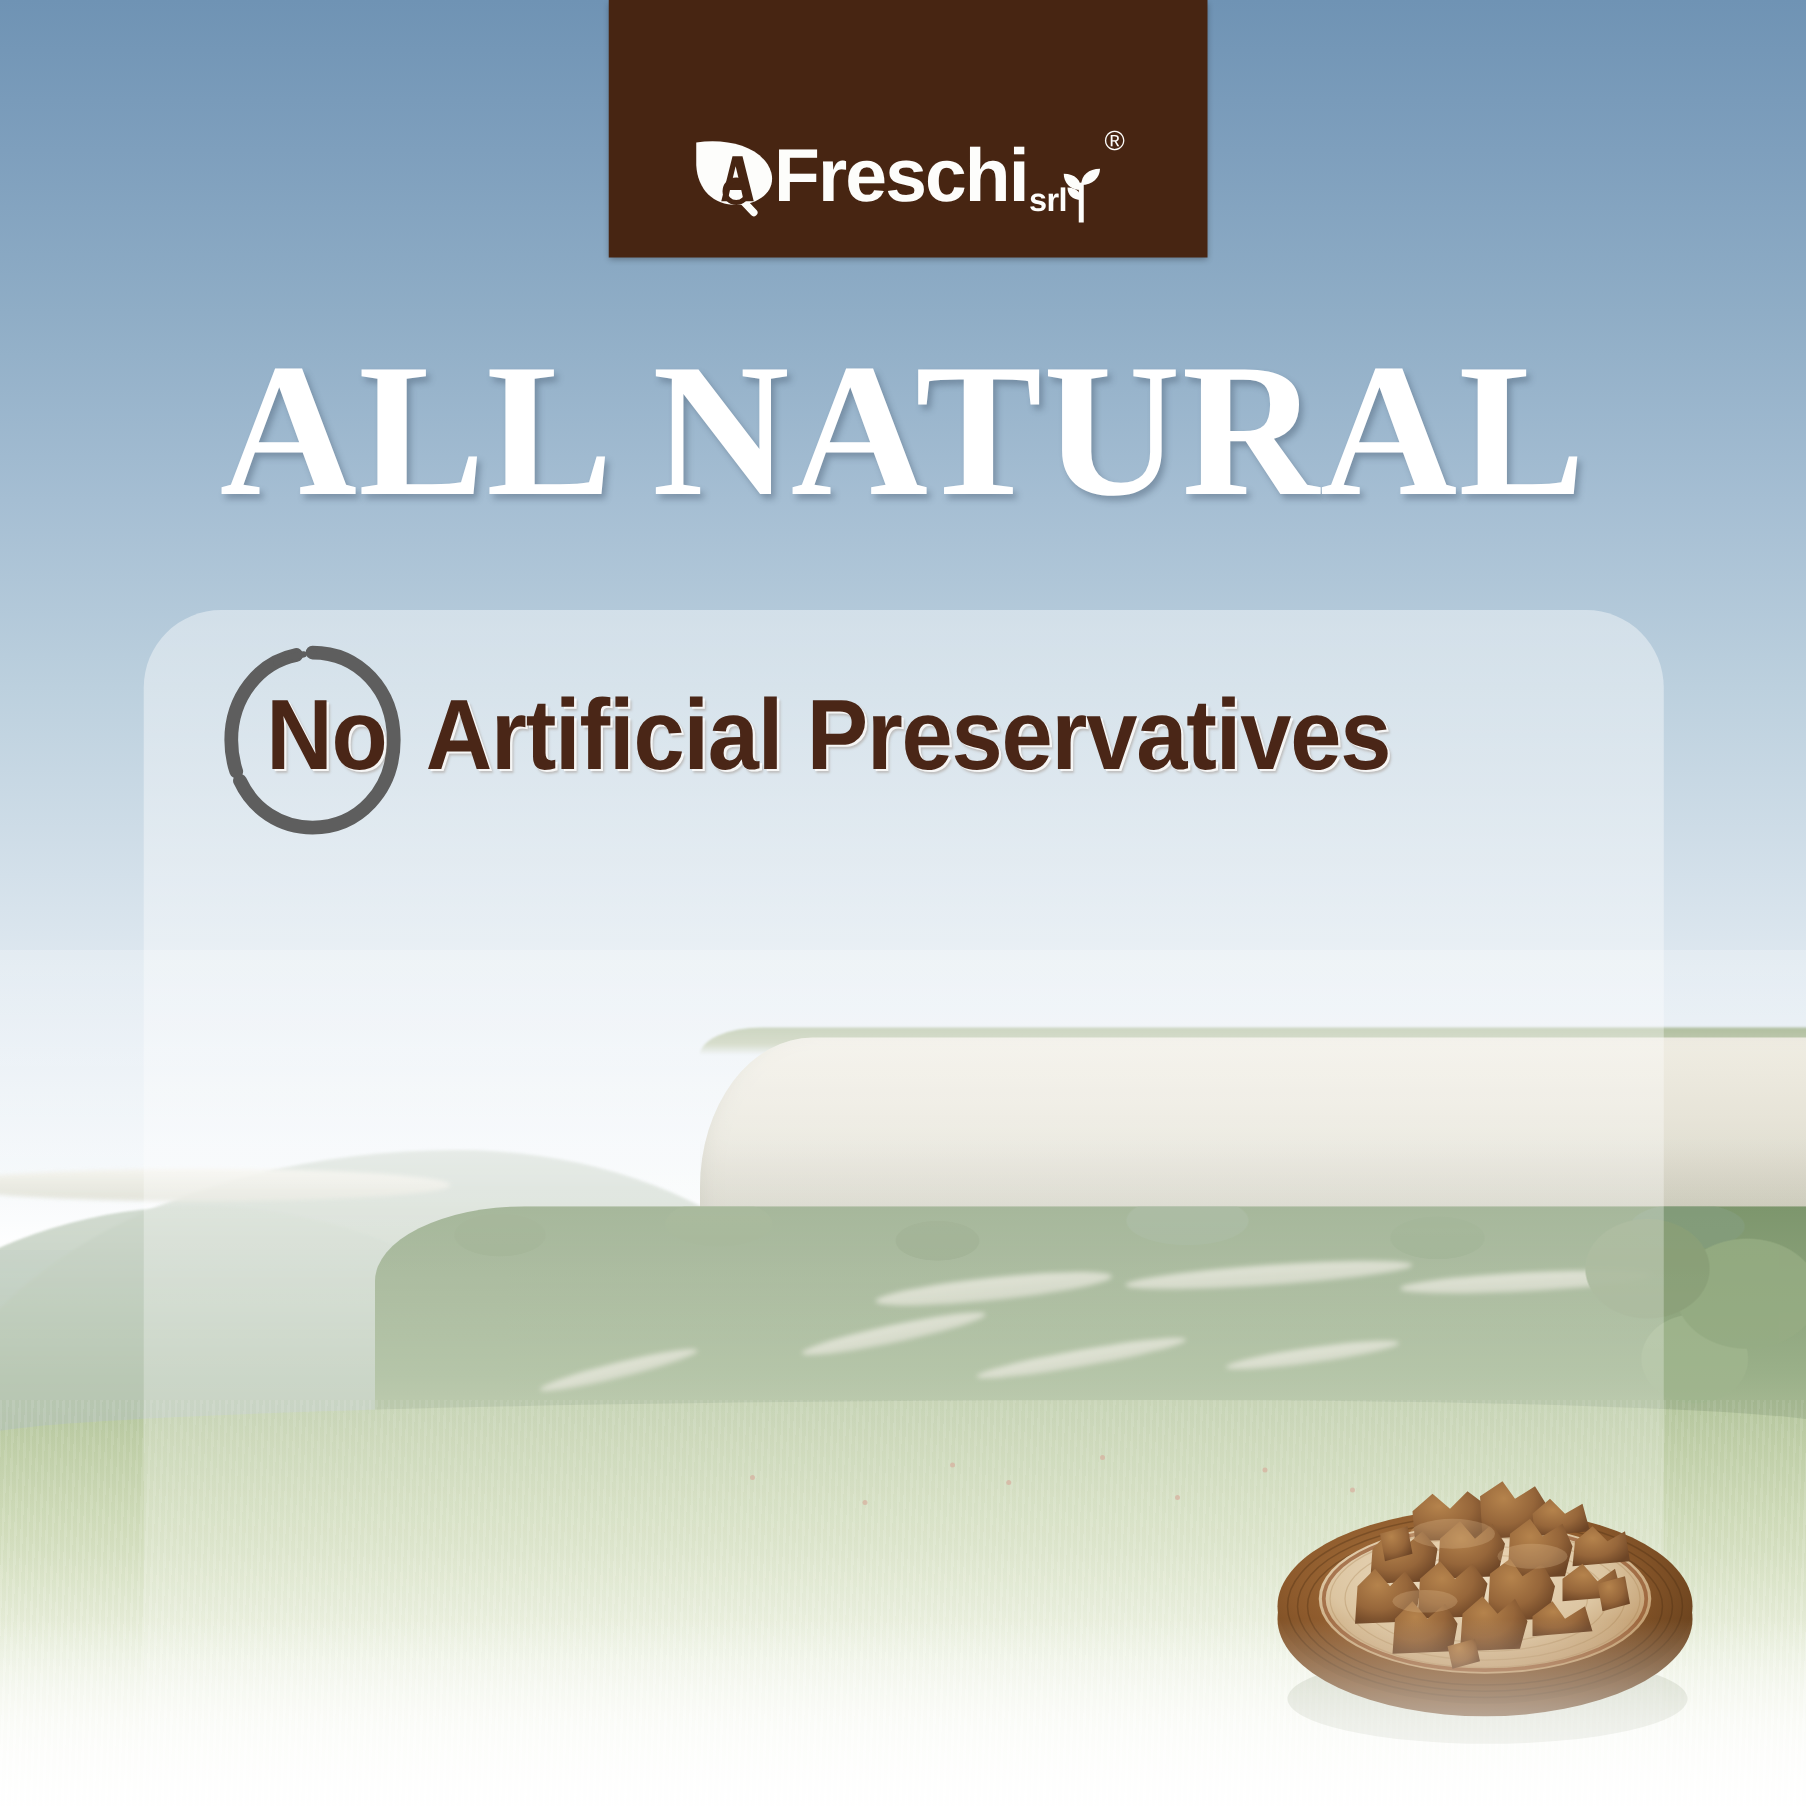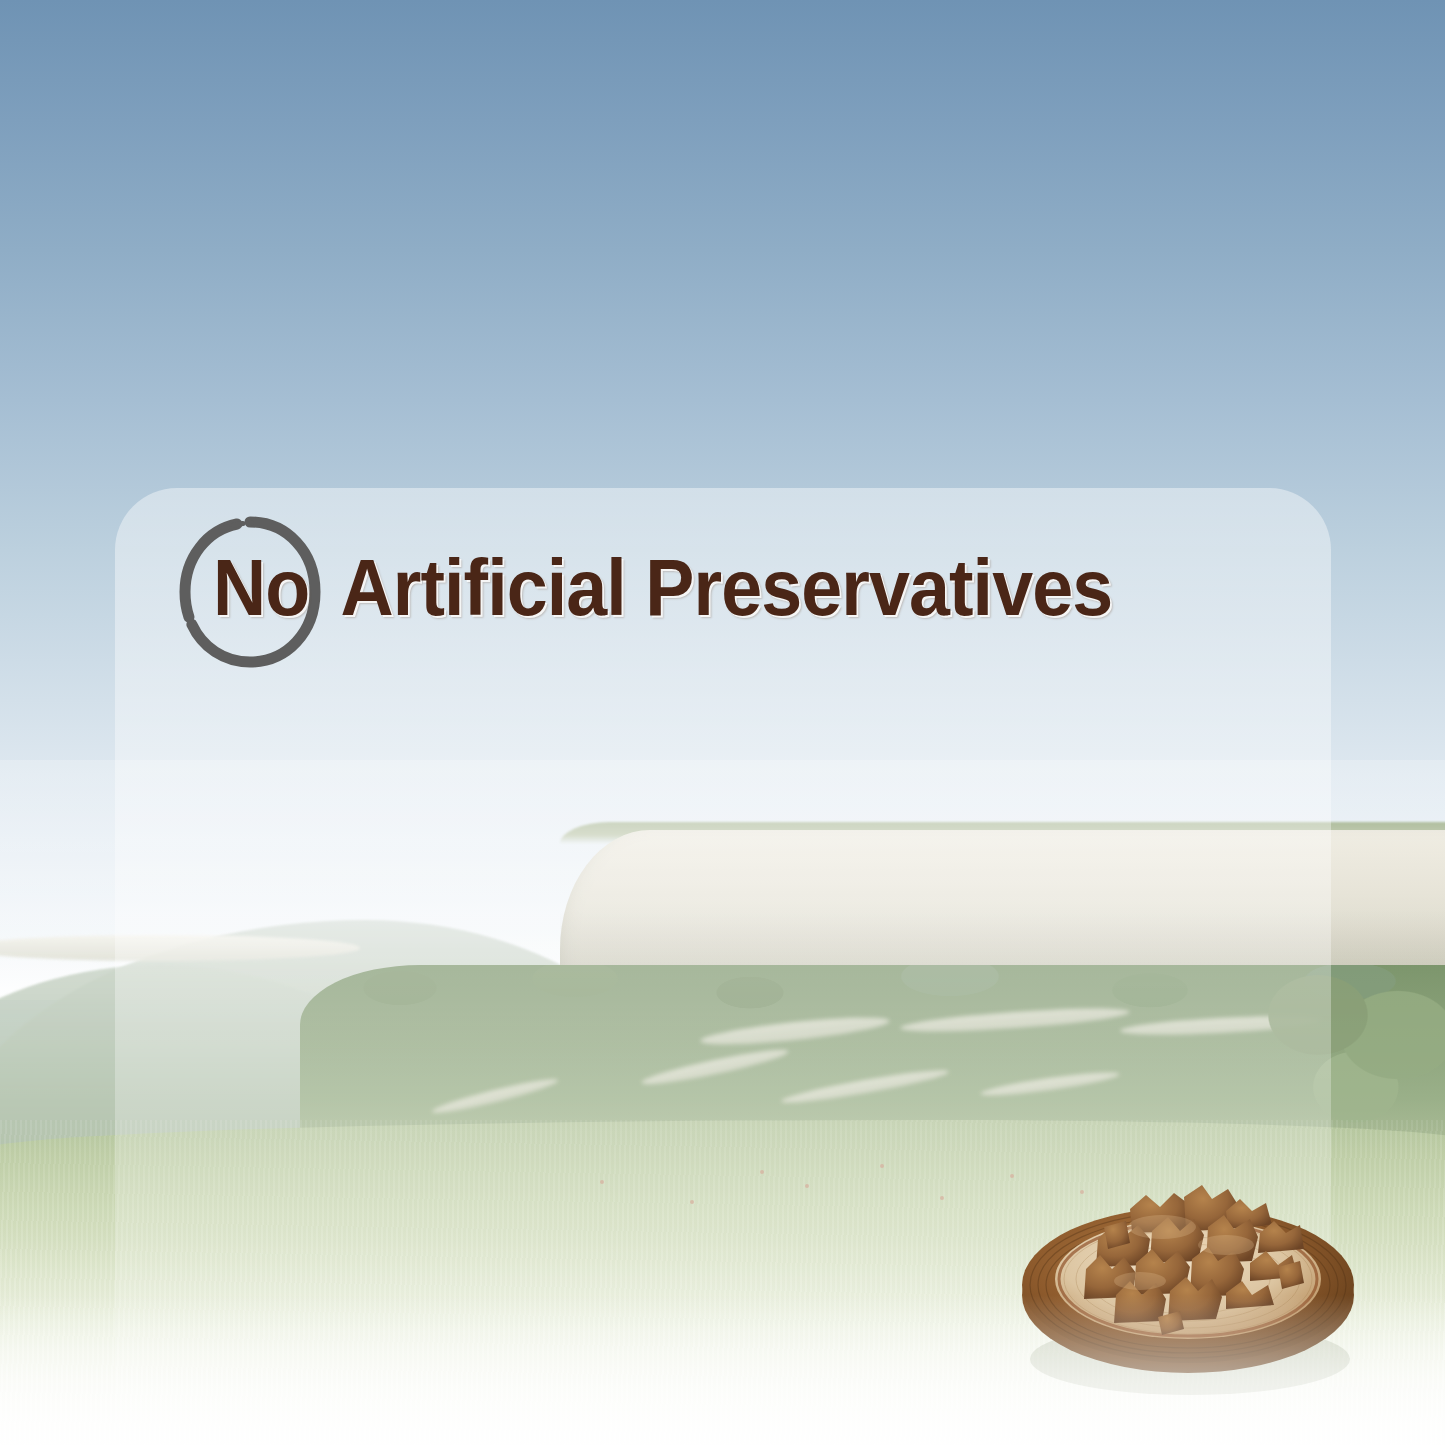--- a/index.html
+++ b/index.html
@@ -232,21 +232,53 @@
     <div class="poppy" style="left:1010px;top:414px;"></div>
     <div class="poppy" style="left:690px;top:440px;"></div>
     <div class="poppy" style="left:1080px;top:430px;"></div>
     <div class="poppy" style="left:600px;top:420px;"></div>
 
     <div class="scene-haze"></div>
   </div>
 
   <div class="panel"></div>
 
-
+  <div class="logobox">
+    <div class="logo-wrap">
+
+      <span class="leafmark">
+        <svg width="70" height="66" viewBox="0 0 70 66" xmlns="http://www.w3.org/2000/svg">
+
+          <path d="M4 6 C30 2 58 10 64 30 C68 45 54 56 36 56 C18 56 5 44 4 24 Z" fill="#fdfdfb"></path>
+
+          <path d="M33 44 L50 62" stroke="#fdfdfb" stroke-width="6" stroke-linecap="round" fill="none"></path>
+
+          <path d="M24 53 L33 17 L41 17 L50 53 L42 53 L40 44 L31 44 L29 53 Z M32.6 37 L38.4 37 L35.5 25 Z" fill="#472512"></path>
+
+          <circle cx="36" cy="45" r="9" fill="none" stroke="#472512" stroke-width="4"></circle>
+        </svg>
+      </span>
+
+      <span class="brandname">Freschi</span>
+      <span class="srl">srl</span>
+
+      <span class="sprout">
+        <svg width="34" height="46" viewBox="0 0 34 46" xmlns="http://www.w3.org/2000/svg">
+          <path d="M17 46 L17 16" stroke="#fdfdfb" stroke-width="4" stroke-linecap="round" fill="none"></path>
+          <path d="M17 20 C8 20 3 14 3 7 C12 7 17 12 17 20 Z" fill="#fdfdfb"></path>
+          <path d="M17 16 C26 16 32 10 32 3 C23 3 17 8 17 16 Z" fill="#fdfdfb"></path>
+          <path d="M17 28 C10 28 6 24 6 18 C13 18 17 22 17 28 Z" fill="#fdfdfb"></path>
+        </svg>
+      </span>
+
+      <span class="regmark">®</span>
+    </div>
+  </div>
+
+  <div class="headline">ALL NATURAL</div>
 
   <div class="claims">
 
     <div class="claim">
       <span class="circle">
         <svg width="150" height="156" viewBox="0 0 150 156" xmlns="http://www.w3.org/2000/svg">
           <path d="M75 8 C112 8 140 38 140 78 C140 118 112 148 75 148 C38 148 10 118 10 78 C10 44 32 16 62 10" fill="none" stroke="#5e5e5e" stroke-width="11" stroke-linecap="round" stroke-dasharray="300 8 160 5 90 4" stroke-dashoffset="14"></path>
           <path d="M46 16 C56 11 66 9 76 9" fill="none" stroke="#5e5e5e" stroke-width="5" stroke-linecap="round" stroke-dasharray="7 6 10 7 6 9"></path>
         </svg>
       </span>

